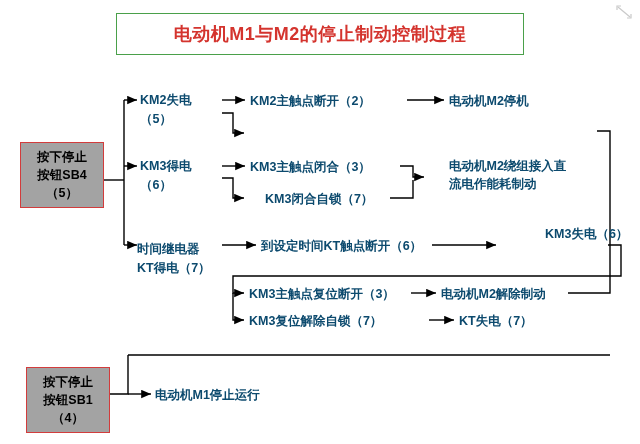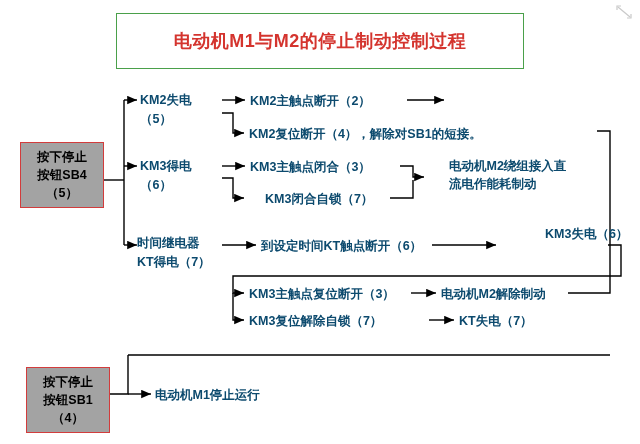--- a/index.html
+++ b/index.html
@@ -30,21 +30,21 @@
     border: 1px solid #d23c3c;
     background: #a3a3a3;
     padding: 5px 7px;
     text-align: center;
   }
   .title-box {
     position: absolute;
     left: 116px;
     top: 13px;
     width: 408px;
-    height: 56px;
+    height: 42px;
     border: 1px solid #4aa04a;
     background: #ffffff;
     display: flex;
     align-items: center;
     justify-content: center;
     box-sizing: border-box;
   }
   .title-text {
     font-size: 18px;
     font-weight: bold;
@@ -141,27 +141,27 @@
   <div class="plain" style="left:140px; top:91px;">
     <div>KM2失电</div>
     <div>（5）</div>
   </div>
 
   <div class="plain" style="left:140px; top:157px;">
     <div>KM3得电</div>
     <div>（6）</div>
   </div>
 
-  <div class="plain" style="left:137px; top:234px;">
+  <div class="plain" style="left:137px; top:240px;">
     <div>时间继电器</div>
     <div>KT得电（7）</div>
   </div>
 
   <div class="plain" style="left:250px; top:92px;">KM2主触点断开（2）</div>
-  <div class="plain" style="left:249px; top:125px;">KM2复位断开（4），解除对SB1的短接。</div>
+  <div class="plain" style="left:449px; top:92px;">电动机M2停机</div>
 
   <div class="plain" style="left:250px; top:158px;">KM3主触点闭合（3）</div>
   <div class="plain" style="left:265px; top:190px;">KM3闭合自锁（7）</div>
 
   <div class="plain" style="left:449px; top:157px; line-height:1.45;">
     <div>电动机M2绕组接入直</div>
     <div>流电作能耗制动</div>
   </div>
 
   <div class="plain" style="left:261px; top:237px;">到设定时间KT触点断开（6）</div>

